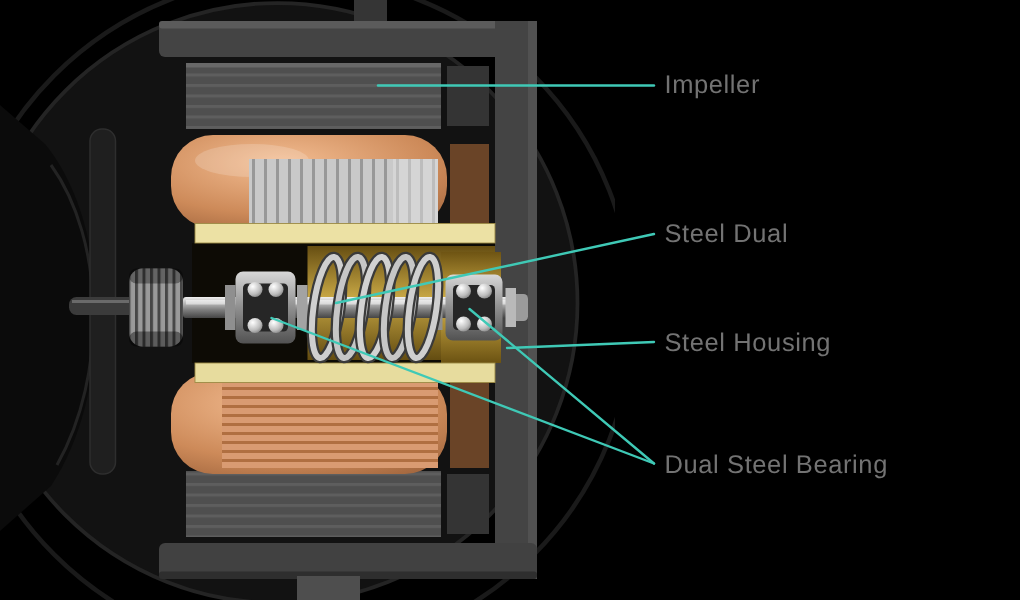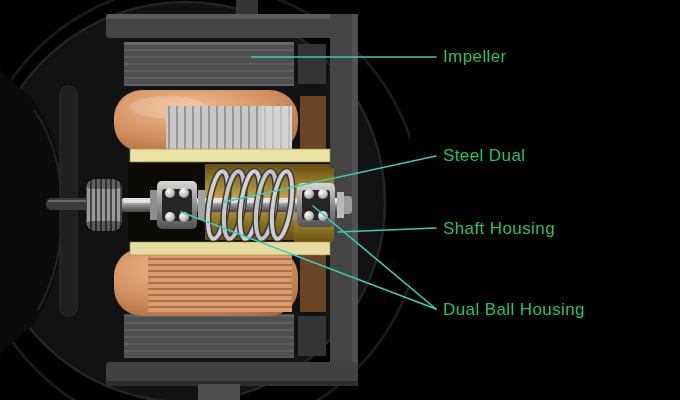--- a/index.html
+++ b/index.html
@@ -6,21 +6,21 @@
   #stage{
     position:relative;
     width:680px;height:400px;
     background:#000;
     overflow:hidden;
     font-family:"Liberation Sans", sans-serif;
   }
   #stage svg{position:absolute;left:0;top:0;}
   .label{
     position:absolute;
-    color:#22c55e;
+    color:#737373;
     font-size:17px;
     line-height:20px;
     letter-spacing:0.4px;
     white-space:nowrap;
     user-select:none;
     text-align:right;
   }
 </style>
 </head>
 <body>
@@ -185,17 +185,17 @@
       <line x1="224" y1="202" x2="436" y2="156" stroke="#3fc9b6"></line>
       <line x1="338" y1="232" x2="436" y2="228" stroke="#3fc9b6"></line>
       <line x1="181" y1="212" x2="436" y2="309" stroke="#3fc9b6"></line>
       <line x1="313" y1="206" x2="436" y2="309" stroke="#3fc9b6"></line>
     </g>
   </svg>
 
   <div>
     <div class="label" style="left:443px; top:47px;">Impeller</div>
     <div class="label" style="left:443px; top:146px;">Steel Dual</div>
-    <div class="label" style="left:443px; top:219px;">Shaft Housing</div>
-    <div class="label" style="left:443px; top:300px;">Dual Ball Housing</div>
+    <div class="label" style="left:443px; top:219px;">Steel Housing</div>
+    <div class="label" style="left:443px; top:300px;">Dual Steel Bearing</div>
   </div>
 
 </div>
 
 </body></html>

